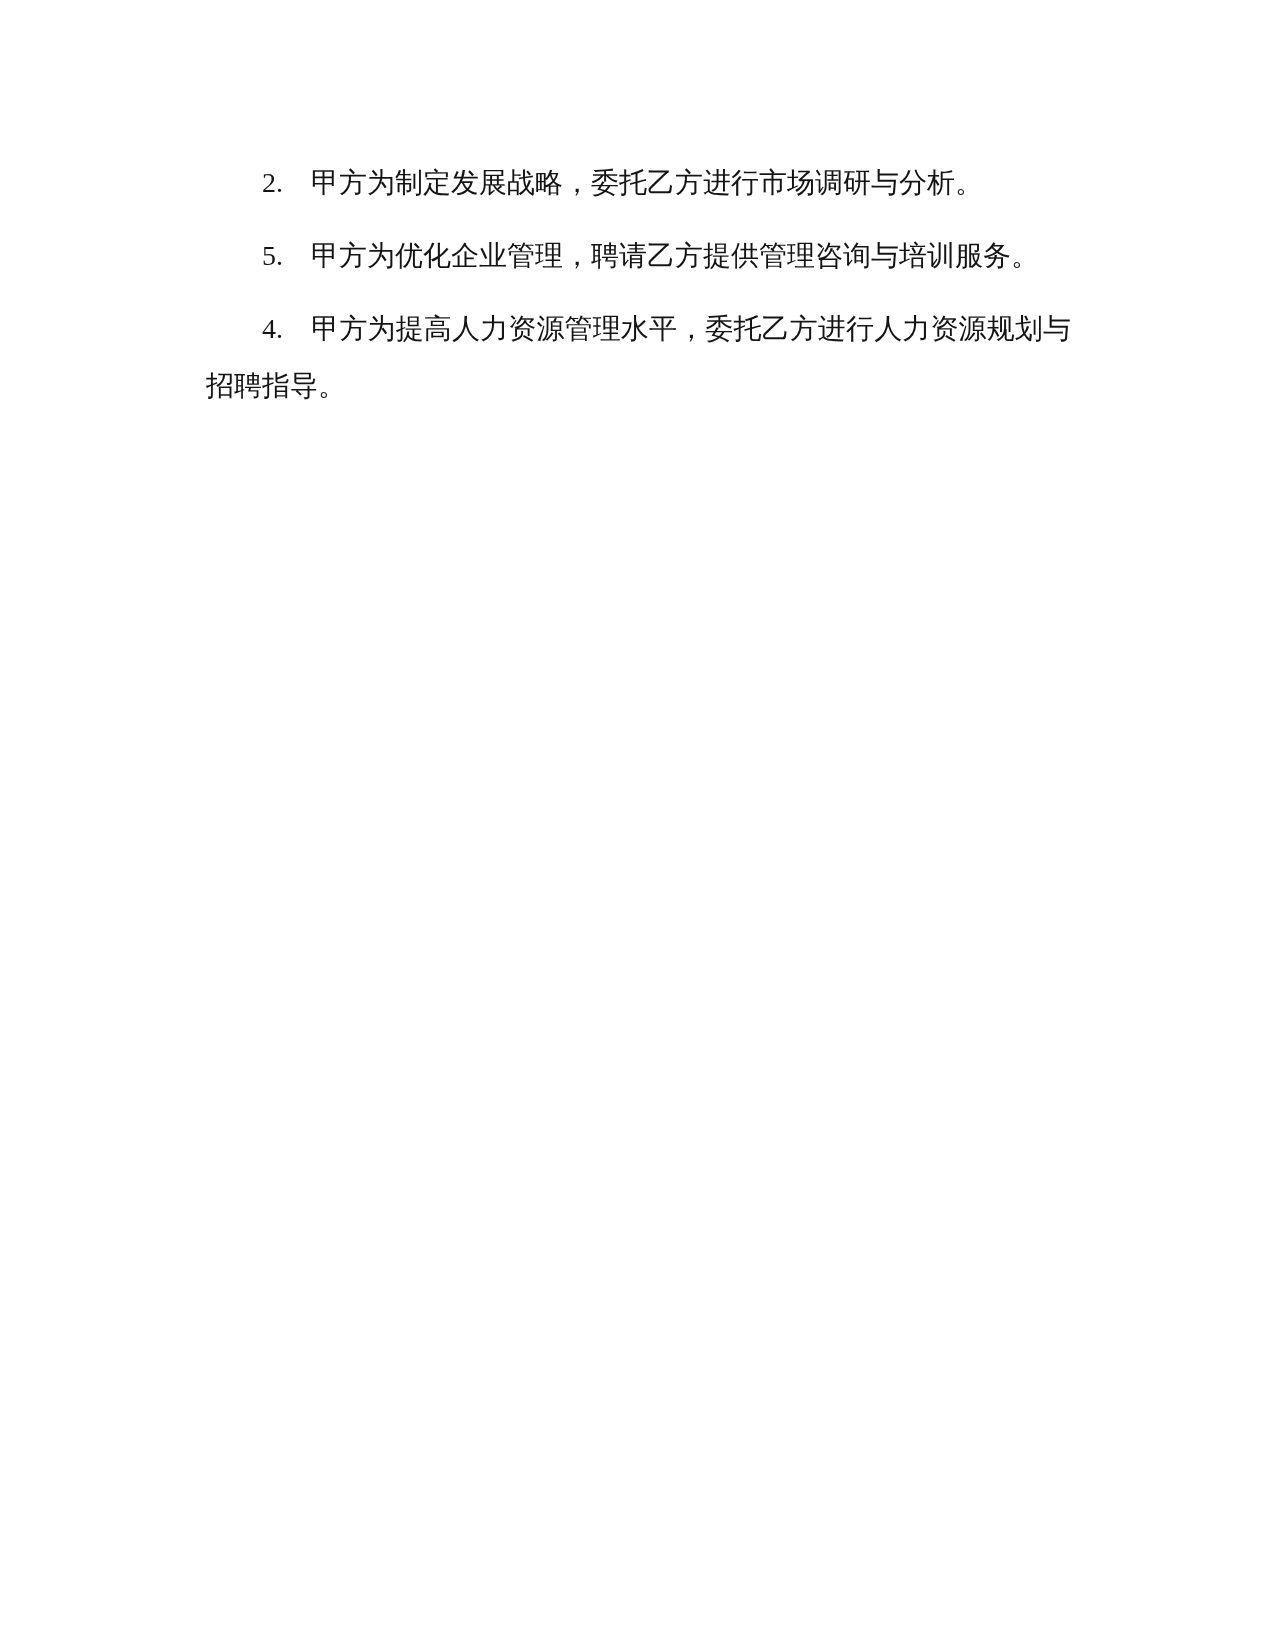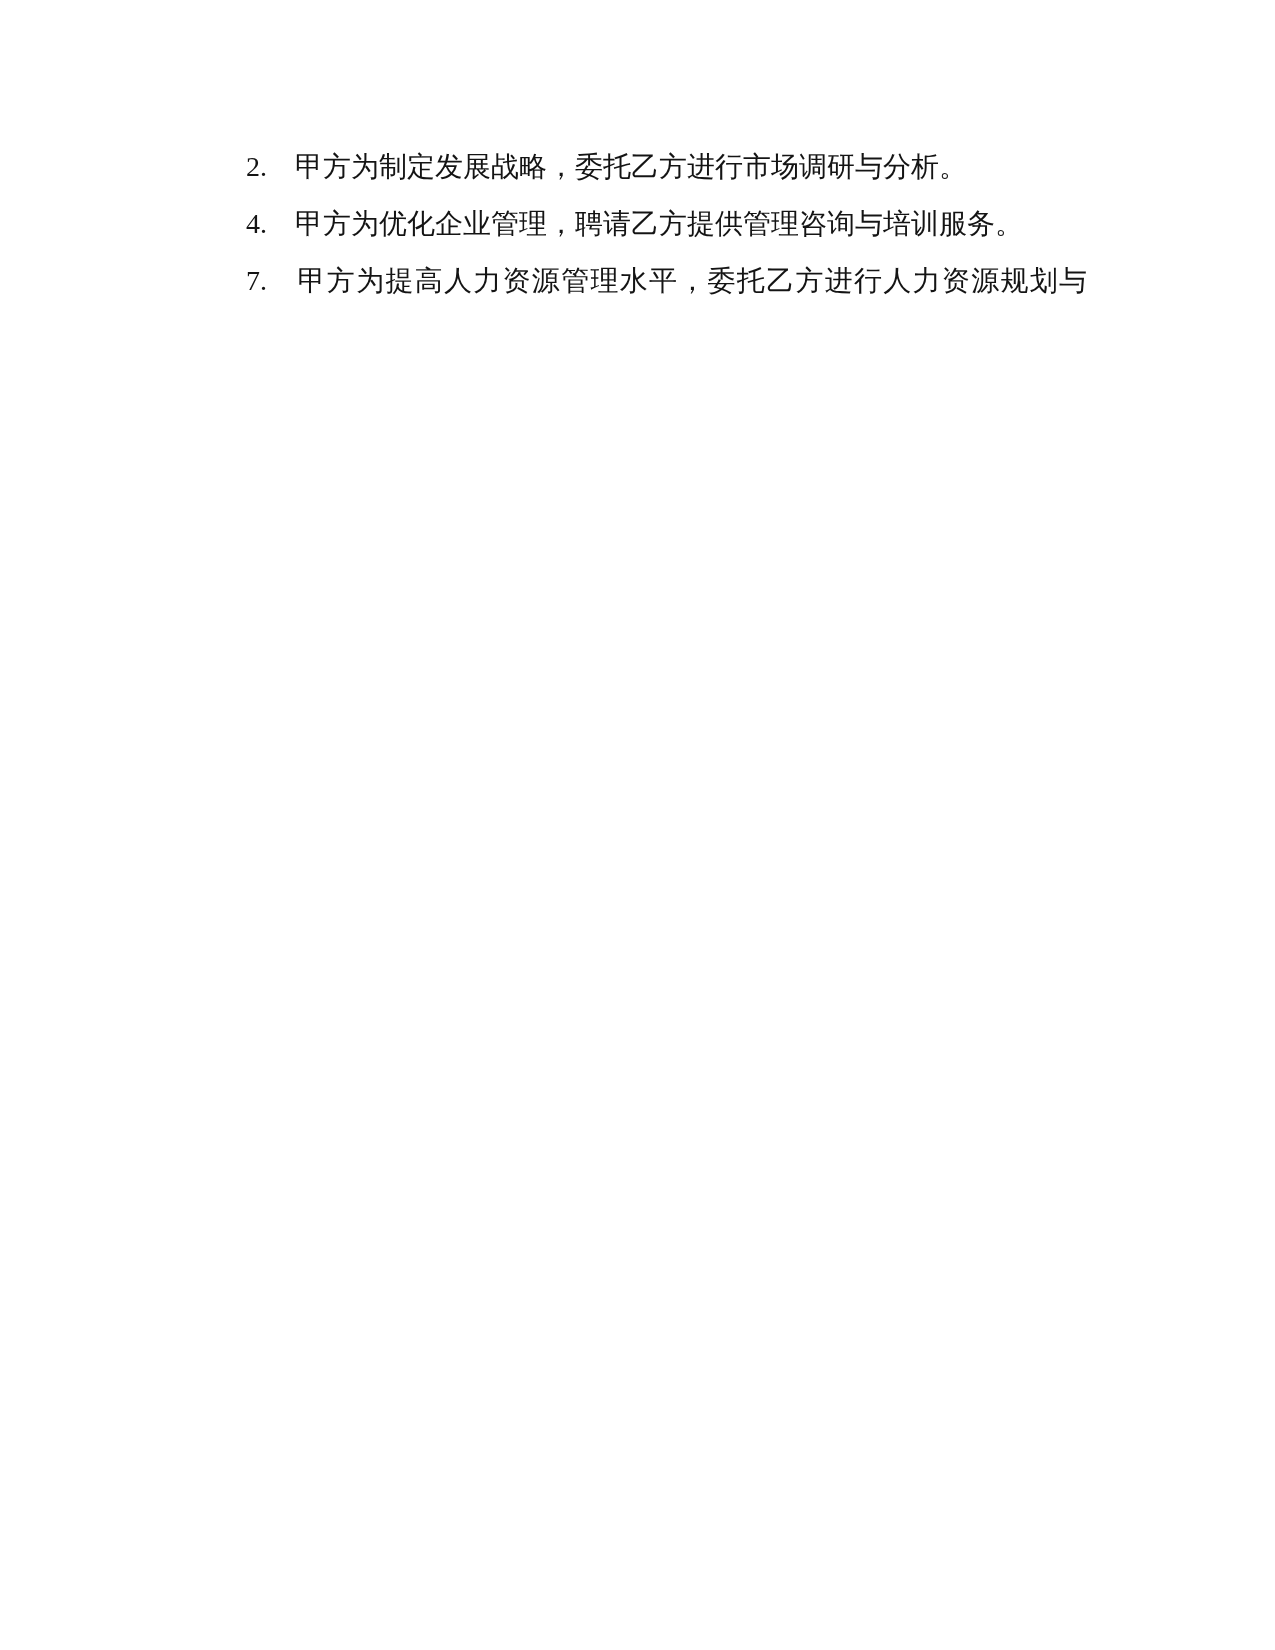--- a/index.html
+++ b/index.html
@@ -13,21 +13,21 @@
     height: 1650px;
     background: #ffffff;
     overflow: hidden;
     font-family: "Liberation Serif", "DejaVu Serif", serif;
     color: #141414;
   }
   .content {
     padding: 138px 188px 0 190px;
   }
   .para {
-    margin: 0;
+    margin: 16px;
     padding: 0;
     font-size: 28px;
     line-height: 57px;
     font-weight: 400;
   }
   .line {
     display: block;
     white-space: nowrap;
   }
   .line.indent {
@@ -43,22 +43,23 @@
 <body>
 
 <div class="page">
   <div class="content">
 
     <p class="para">
       <span class="line indent">2.　甲方为制定发展战略，委托乙方进行市场调研与分析。</span>
     </p>
 
     <p class="para">
-      <span class="line indent">4.　甲方为优化企业管理，聘请乙方提供管理咨询与培训服务。</span>
+      <span class="line indent">5.　甲方为优化企业管理，聘请乙方提供管理咨询与培训服务。</span>
     </p>
 
     <p class="para">
-      <span class="line indent justify-full">7.　甲方为提高人力资源管理水平，委托乙方进行人力资源规划与</span>
+      <span class="line indent justify-full">4.　甲方为提高人力资源管理水平，委托乙方进行人力资源规划与</span>
+      <span class="line">招聘指导。</span>
     </p>
 
 
   </div>
 </div>
 
 </body></html>

